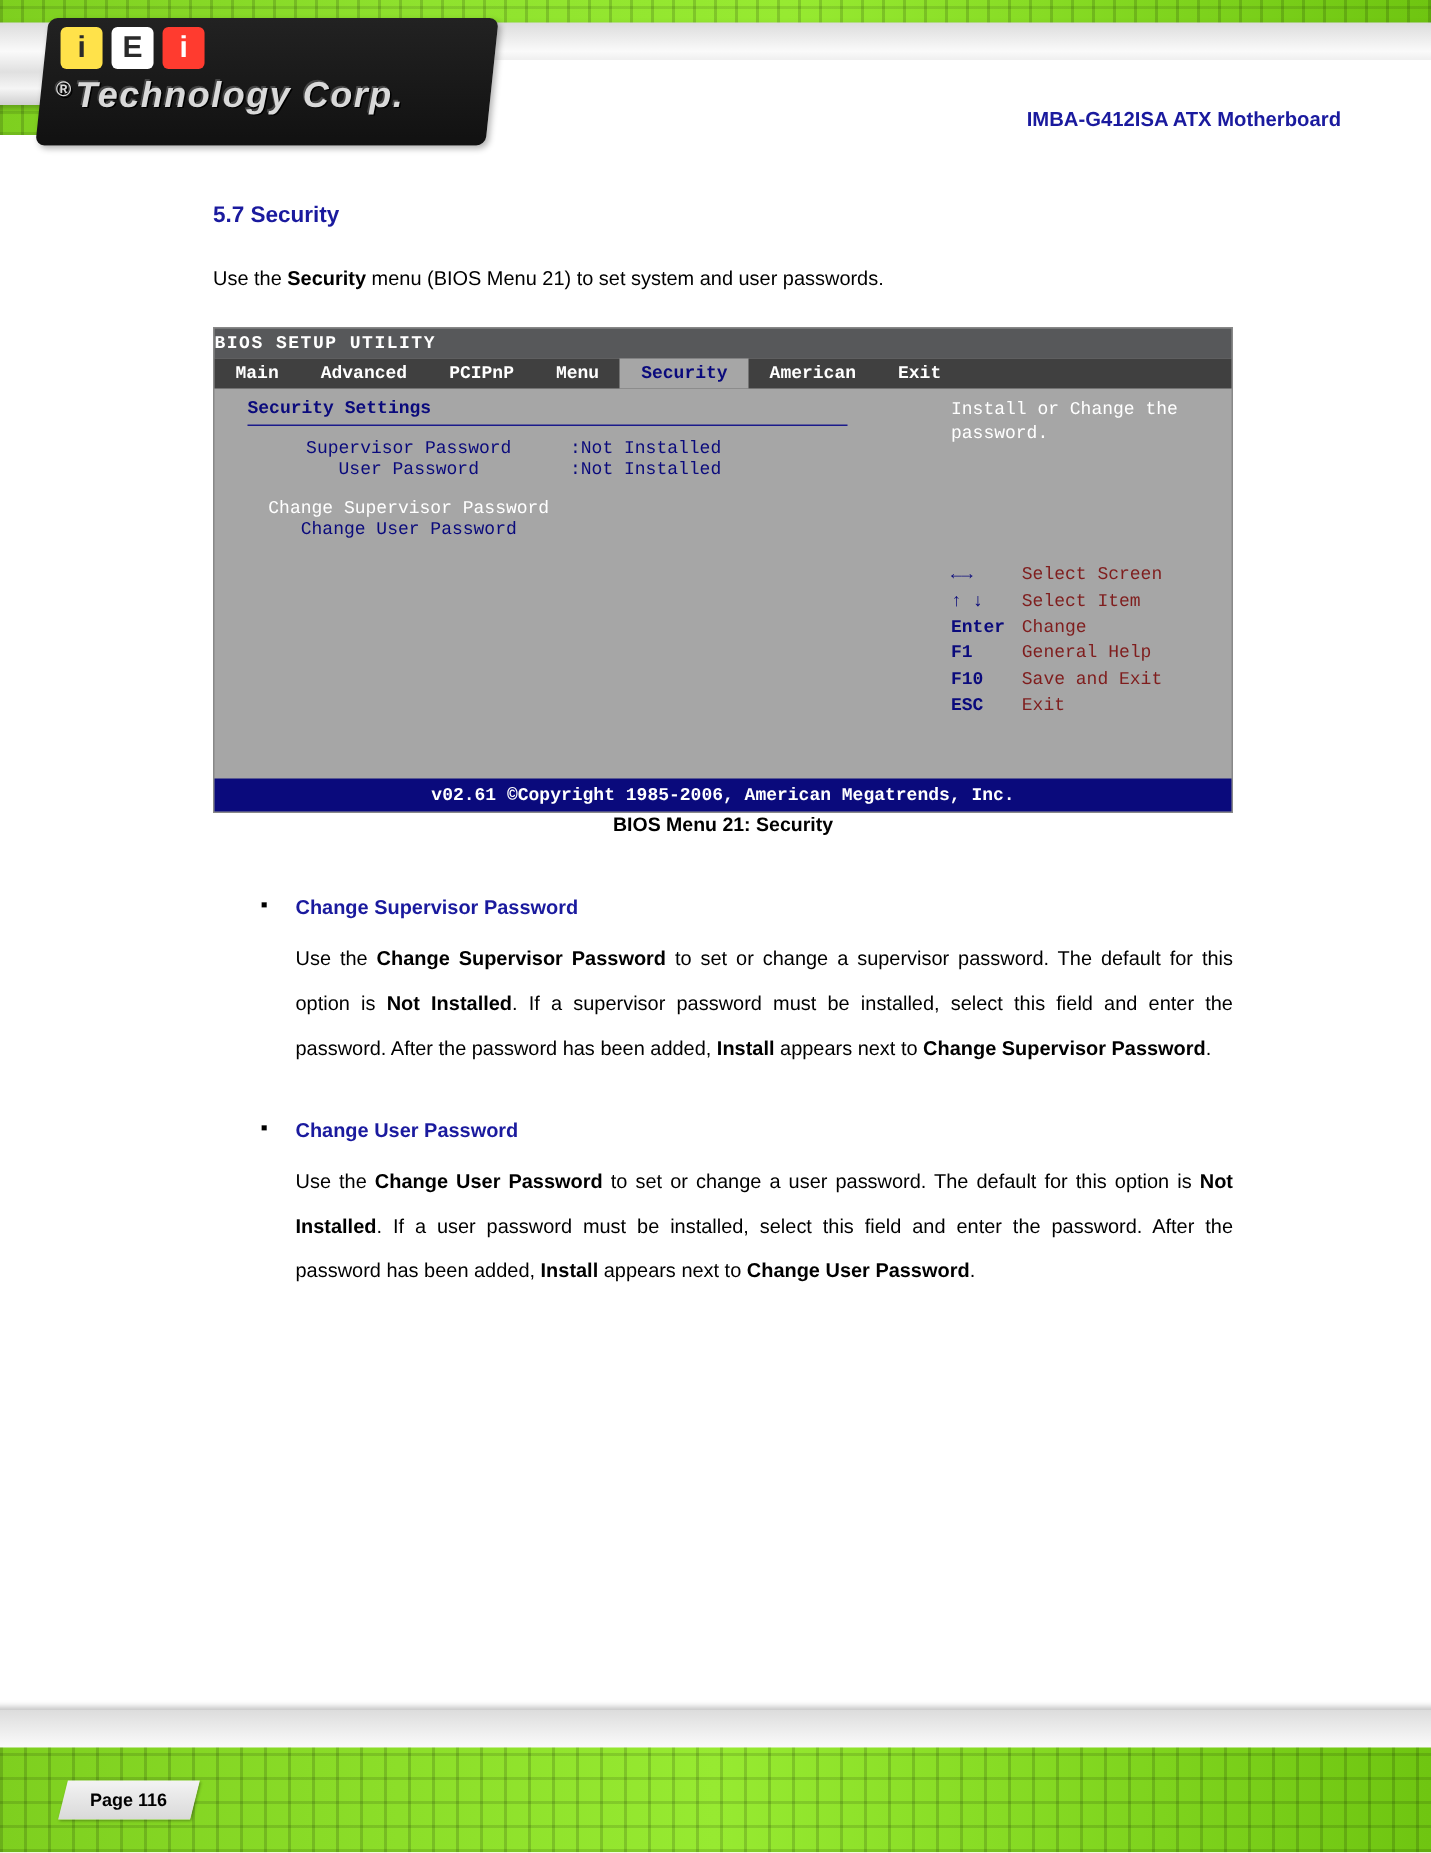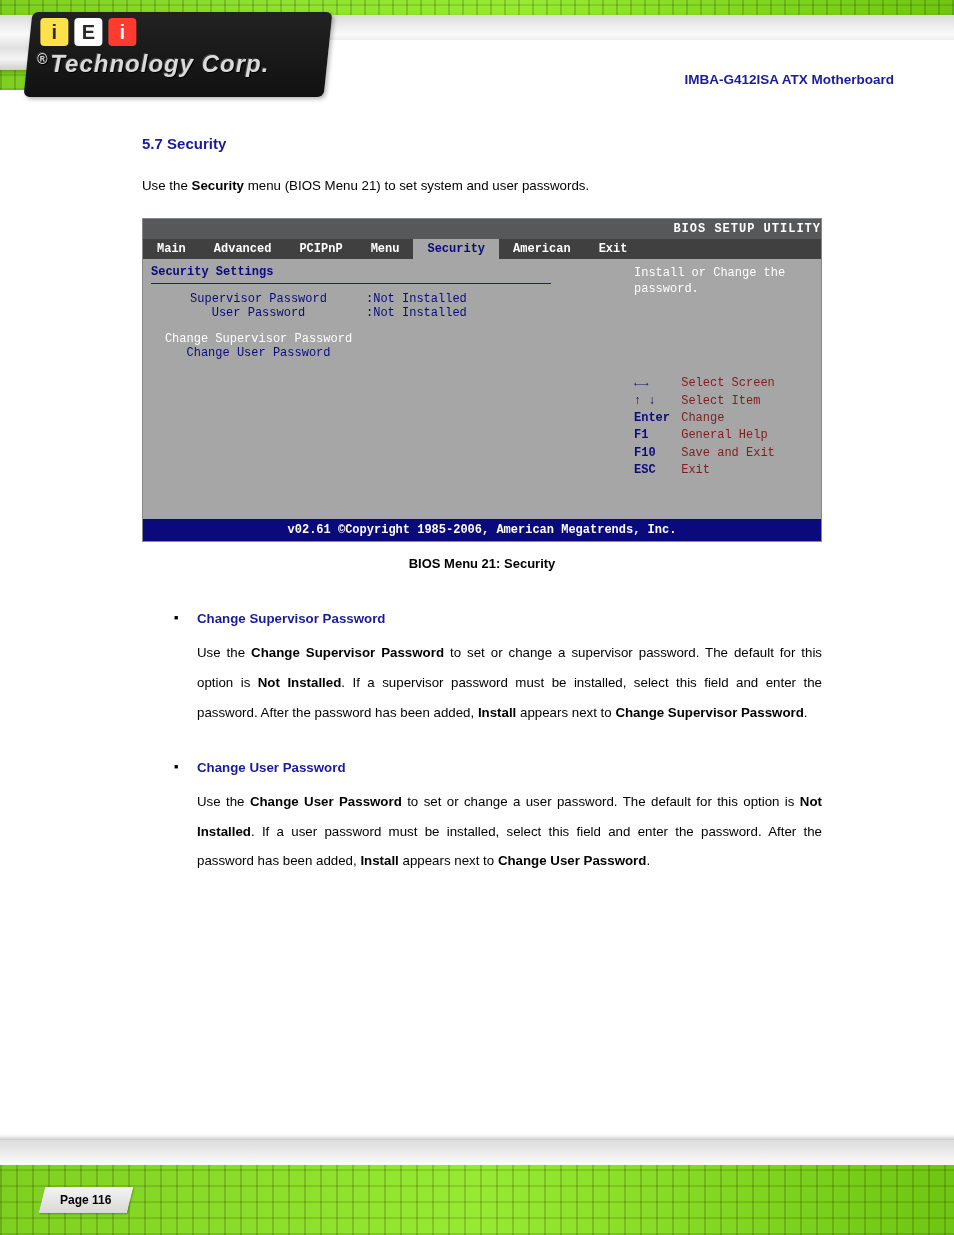--- a/index.html
+++ b/index.html
@@ -39,40 +39,40 @@
   .product-label { position:absolute; top:72px; right:60px; font:700 13.5px Arial; color:#1a1a9e; white-space:nowrap; }
 
   
   .content { position: absolute; top: 135px; left: 142px; width: 680px; }
   h2.sec { font: 700 15px Arial; color:#1a1a9e; margin-bottom: 24px; }
   p.lead { font: 400 13.3px/1.5 Arial; color:#000; margin-bottom: 22px; }
   p.lead .bold { font-weight:700; }
 
   
   .bios { width: 680px; border: 1px solid #888; background: #a6a6a6; font-family: "Courier New", monospace; font-size: 12px; color:#fff; }
-  .bios-title { background:#57585a; height:20px; text-align:right; font-weight:700; line-height:20px; color:#fff; letter-spacing:1px; }
+  .bios-title { background:#57585a; height:20px; text-align:left; font-weight:700; line-height:20px; color:#fff; letter-spacing:1px; }
   .bios-tabs { display:flex; background:#404040; height:20px; color:#fff; font-weight:700; }
   .bios-tabs .tab { padding: 3px 14px 0; }
   .bios-tabs .tab.active { background:#a6a6a6; color:#0a0a7c; }
   .bios-body { display:flex; height: 260px; }
-  .bios-left { flex: 1; padding: 6px 8px; color:#0a0a7c; position:relative; }
+  .bios-left { flex: 1; padding: 6px 22px; color:#0a0a7c; position:relative; }
   .bios-left .group-title { font-weight:700; }
   .bios-left .hr { border-top:1px solid #1b1b8b; margin:4px 0 8px 0; width: 400px; }
   .bios-left .row { display:flex; }
   .bios-left .row .k { width: 215px; color:#0a0a7c;text-align:center; }
   .bios-left .row .k.sel { color:#ffffff; }
   .bios-left .row .v { color:#0a0a7c; }
   .bios-right { width: 195px; padding: 6px 8px; color:#0a0a7c; }
   .bios-right .hint { color:#fff; margin-bottom: 78px; line-height:1.35; }
   .bios-right .nav div { line-height: 1.45; }
   .bios-right .nav .arrows { color:#0a0a7c; font-weight:700; }
   .bios-right .nav span.lbl { color:#7f1d1d; }
   .bios-right .nav span.key { color:#0a0a7c; font-weight:700; display:inline-block; width:40px; }
   .bios-foot { background:#0a0a7c; height:22px; text-align:center; color:#fff; font-weight:700; line-height:22px; }
-  .caption { margin-top: 14px; font:700 13px Arial; color:#000; text-align:center; }
+  .caption { font:700 13px Arial; color:#000; text-align:center; }
 
   
   .bullets { margin-top: 40px; }
   .bullet { position:relative; padding-left: 55px; margin-bottom: 32px; }
   .bullet::before { content:"■"; position:absolute; left:32px; top:3px; font-size:7px; color:#000; }
   .bullet .title { font:700 13.3px Arial; color:#1a1a9e; margin-bottom: 12px; }
   .bullet p { font:400 13.3px/2.25 Arial; color:#000; text-align:justify; }
   .bullet p .bold { font-weight:700; }
 
   

